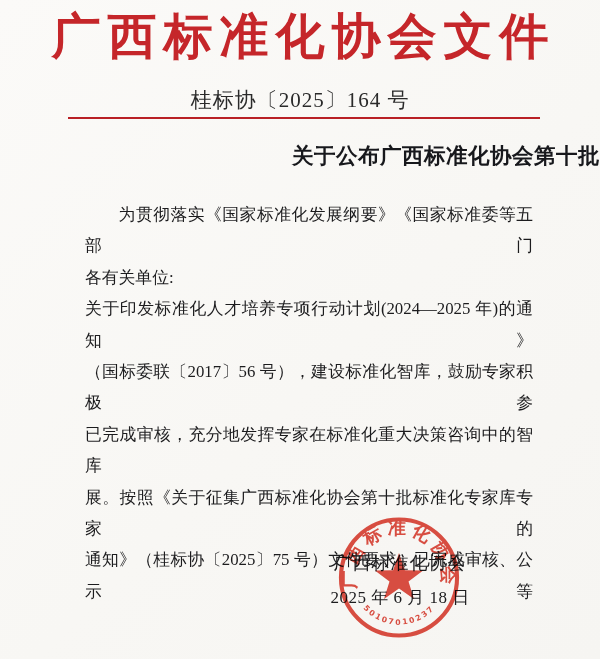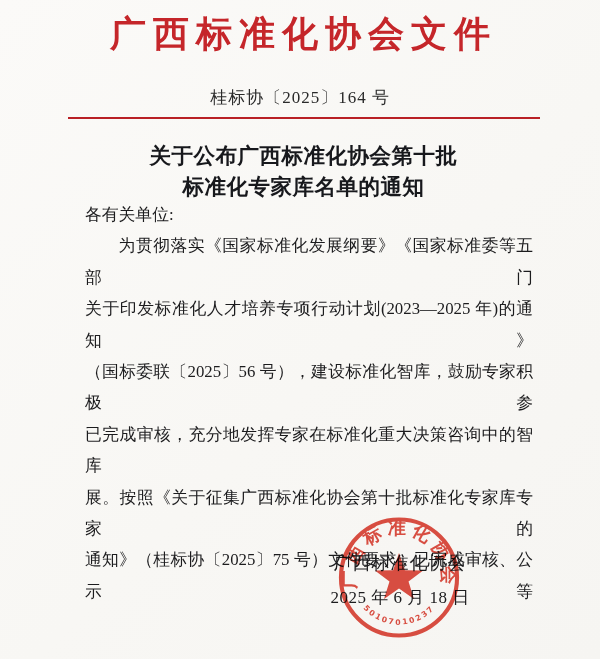--- a/index.html
+++ b/index.html
@@ -11,47 +11,46 @@
     margin: 0 auto;
     background: linear-gradient(135deg, #fbfaf8 0%, #f8f7f4 55%, #f6f5f2 100%);
     overflow: hidden;
     font-family: "Liberation Serif", "DejaVu Serif", serif;
     color: #1f1f1f;
   }
   .org-header {
     position: absolute;
     top: 8px; left: 0; right: 0;
     text-align: center;
-    font-size: 36px;
+    font-size: 49px;
     line-height: 58px;
     font-weight: bold;
     letter-spacing: 7px;
     padding-left: 7px;
     color: #c5262a;
     white-space: nowrap;
-    font-family: Liberation Mono, monospace;
   }
   .doc-number {
     position: absolute;
     top: 86px; left: 0; right: 0;
     text-align: center;
-    font-size: 17px;
+    font-size: 21px;
     letter-spacing: 1px;
     color: #2a2a2a;
   }
   .red-rule {
     position: absolute;
     top: 117px; left: 68px;
     width: 472px; height: 2px;
     background: #b92025;
   }
   .doc-title {
     position: absolute;
     top: 141px; left: 7px; right: 0;
-    text-align: center;
+    text-align: right;
     font-size: 21.5px;
     line-height: 31px;
     font-weight: bold;
     letter-spacing: 0.5px;
     color: #17181c;
   }
   .body-block {
     position: absolute;
     top: 199px; left: 85px;
     width: 448px;
@@ -86,28 +85,27 @@
 <div class="page">
 
   <div class="org-header">广西标准化协会文件</div>
 
   <div class="doc-number">桂标协〔2025〕164 号</div>
 
   <div class="red-rule"></div>
 
   <div class="doc-title">
     <div>关于公布广西标准化协会第十批</div>
-    <div>标准化专家库名单的通知</div>
   </div>
 
   <div class="body-block">
+    <div class="bline just indent2">为贯彻落实《国家标准化发展纲要》《国家标准委等五部门</div>
     <div class="bline">各有关单位:</div>
-    <div class="bline just indent2">为贯彻落实《国家标准化发展纲要》《国家标准委等五部门</div>
-    <div class="bline just">关于印发标准化人才培养专项行动计划(2023—2025 年)的通知》</div>
-    <div class="bline just">（国标委联〔2025〕56 号），建设标准化智库，鼓励专家积极参</div>
+    <div class="bline just">关于印发标准化人才培养专项行动计划(2024—2025 年)的通知》</div>
+    <div class="bline just">（国标委联〔2017〕56 号），建设标准化智库，鼓励专家积极参</div>
     <div class="bline just">已完成审核，充分地发挥专家在标准化重大决策咨询中的智库</div>
     <div class="bline just">展。按照《关于征集广西标准化协会第十批标准化专家库专家的</div>
     <div class="bline just">通知》（桂标协〔2025〕75 号）文件要求，已完成审核、公示等</div>
 
   </div>
 
   <div class="signature">
     <div class="org">广西标准化协会</div>
     <div class="date">2025 年 6 月 18 日</div>
   </div>

